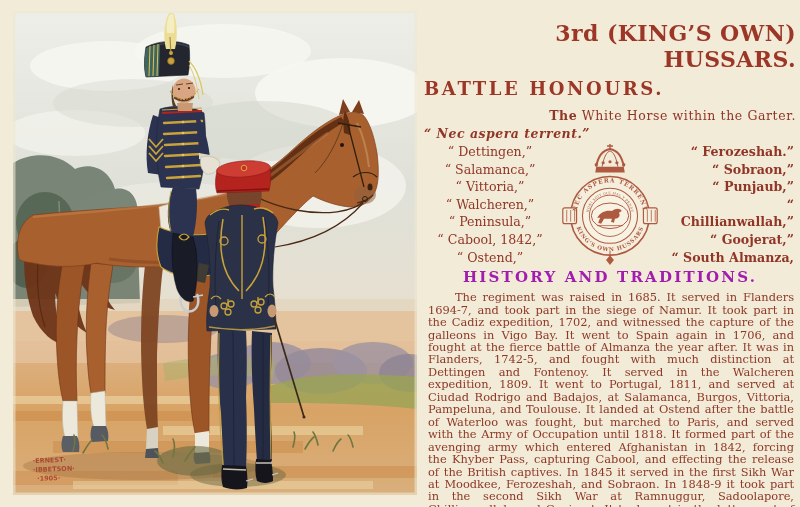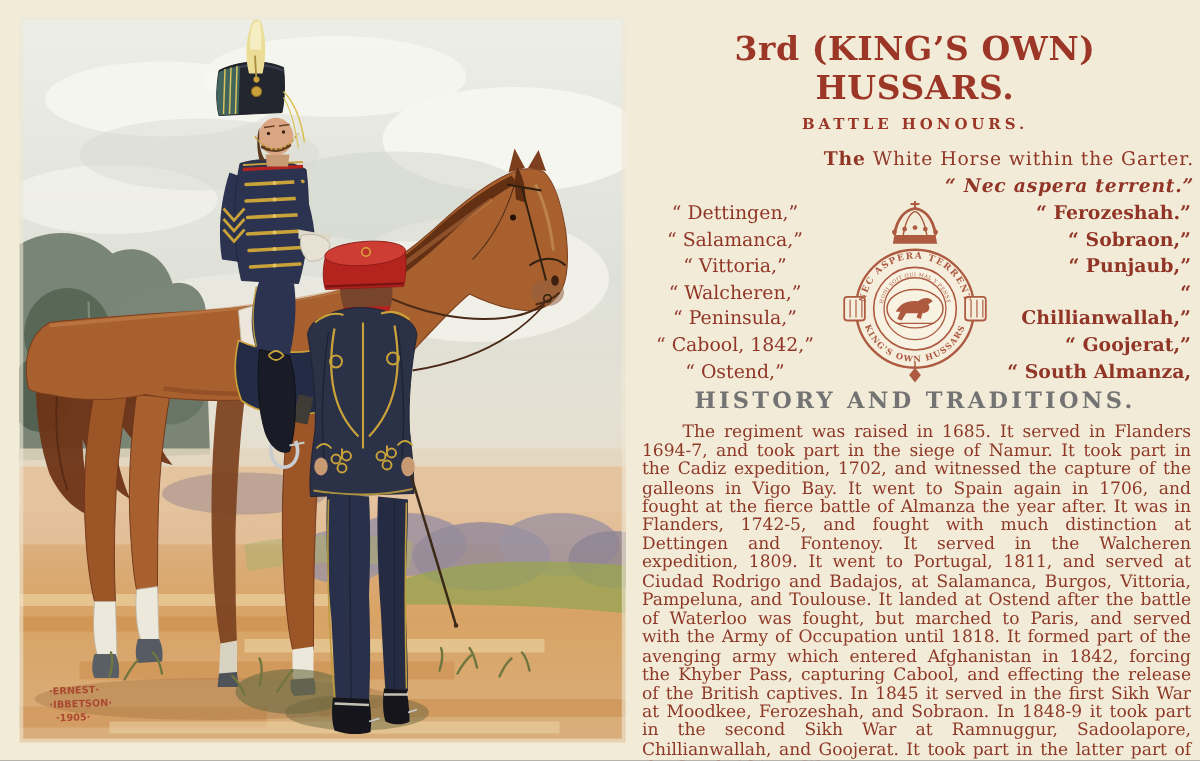--- a/index.html
+++ b/index.html
@@ -9,45 +9,45 @@
   }
   .painting{
     position:absolute;left:13px;top:11px;width:404px;height:484px;
   }
   .painting svg{display:block;width:100%;height:100%;}
   .text-col{
     position:absolute;left:424px;top:0;width:372px;height:507px;
     color:#913627;
   }
   .title{
-    margin-top:20px;text-align:center;font-weight:bold;font-size:22px;
+    margin-top:20px;text-align:right;font-weight:bold;font-size:22px;
     letter-spacing:.4px;color:#9c3627;
   }
   .section-head{
-    margin-top:6px;text-align:center;font-weight:bold;font-size:10px;
+    margin-top:6px;font-weight:bold;font-size:18px;
     letter-spacing:2.6px;color:#9c3627;
   }
   .device-line{
     margin-top:9px;text-align:right;font-size:12.5px;letter-spacing:.6px;
   }
   .device-line .lead{font-weight:bold;}
   .motto-line{
-    margin-top:3px;text-align:right;font-size:12.5px;font-style:italic;
+    margin-top:3px;text-align:left;font-size:12.5px;font-style:italic;
     font-weight:bold;letter-spacing:.5px;
   }
   .honours{
     margin-top:2px;display:flex;align-items:flex-start;
   }
   .hon-col{width:126px;font-size:12.6px;line-height:17.6px;}
   .hon-col.left{text-align:center;padding-left:6px;box-sizing:border-box;}
   .hon-col.right{text-align:right;padding-right:2px;box-sizing:border-box;width:126px;font-weight:bold;}
   .crest-wrap{width:120px;display:flex;justify-content:center;}
   .history-head{
     margin-top:2px;text-align:center;font-weight:bold;font-size:15px;
-    letter-spacing:2.2px;color:#737373;
+    letter-spacing:2.2px;color:#a21caf;
   }
   .history-body{
     margin:5px 2px 0 4px;font-size:11.4px;line-height:12.45px;
     text-align:justify;text-indent:27px;color:#8e3827;
     word-spacing:.6px;
   }
 </style>
 </head>
 <body>
 

